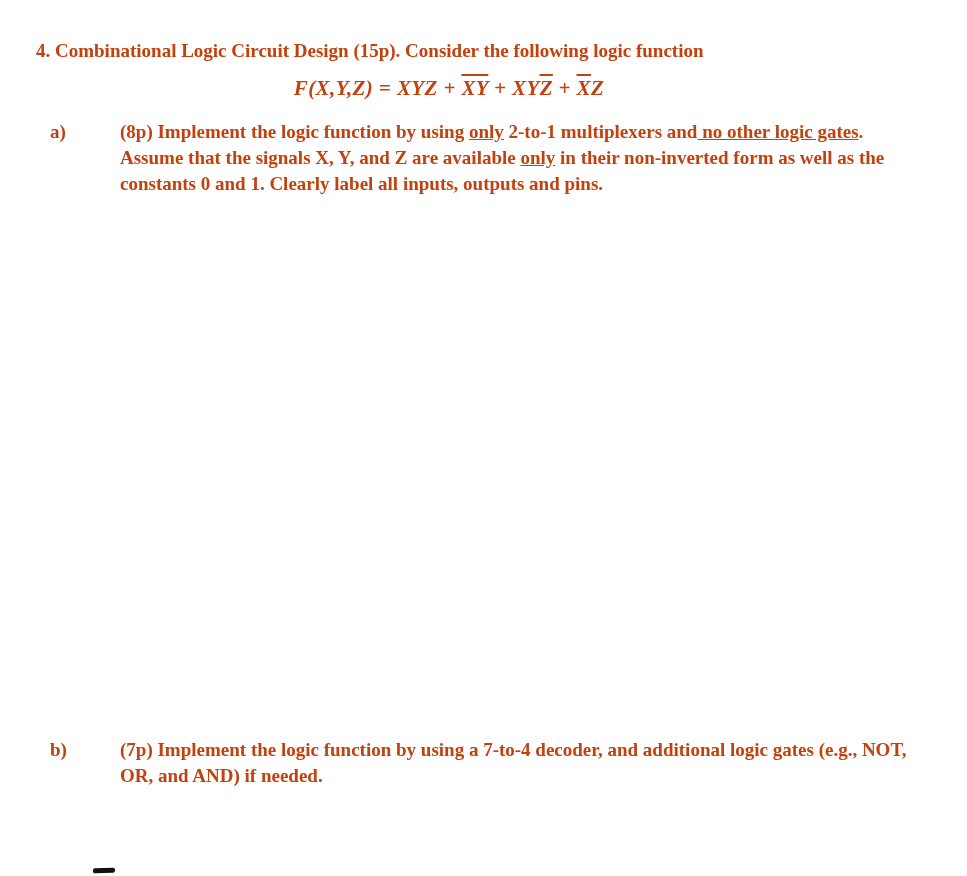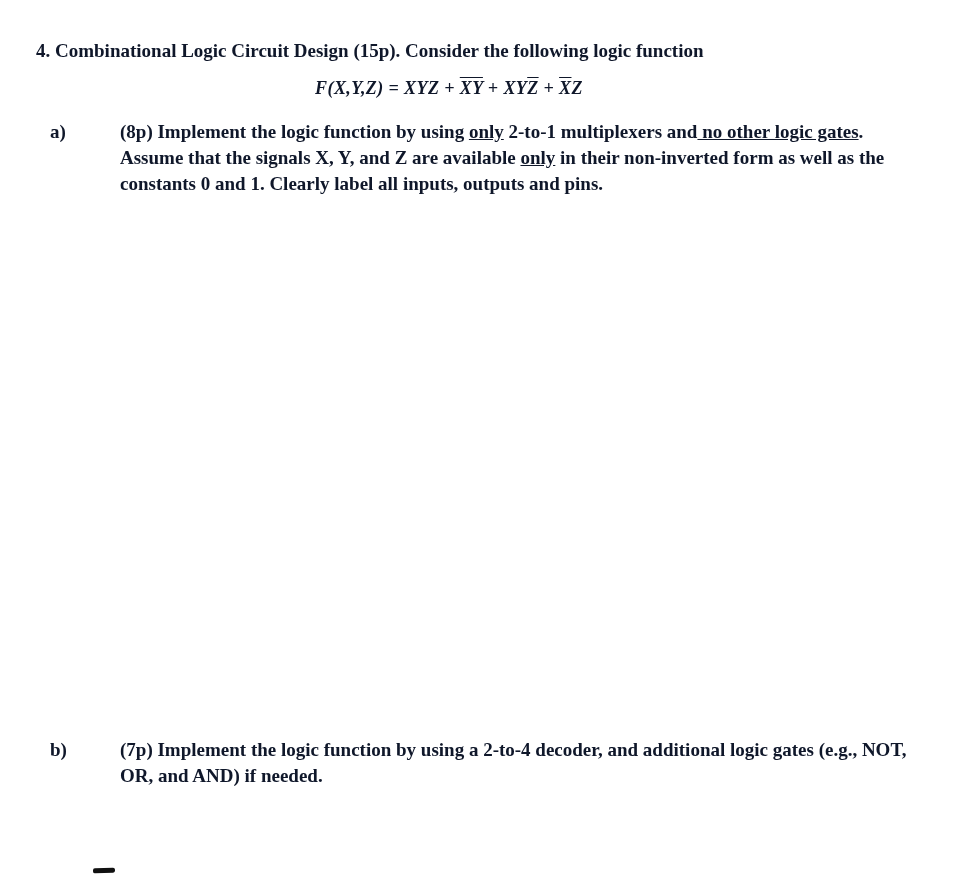--- a/index.html
+++ b/index.html
@@ -5,36 +5,36 @@
   html, body {
     margin: 0;
     padding: 0;
     background: #ffffff;
   }
   .page {
     position: relative;
     width: 948px;
     height: 876px;
     background: #ffffff;
-    color: #0f172a;
+    color: #c2410c;
     font-family: "Liberation Serif", serif;
     font-weight: bold;
     box-sizing: border-box;
     padding: 38px 40px 12px 36px;
     overflow: hidden;
   }
   .title {
     margin: 0;
     font-size: 19px;
     line-height: 26px;
   }
   .formula {
     margin: 9px 46px 0 0;
     text-align: center;
-    font-size: 18px;
+    font-size: 21px;
     line-height: 30px;
     font-style: italic;
     letter-spacing: 0.4px;
     white-space: nowrap;
   }
   .formula .bar {
     text-decoration: overline;
   }
   .part {
     display: flex;
@@ -77,18 +77,18 @@
 
   <div class="formula"><span>F(X,Y,Z) = </span><span><span>XYZ</span><span> + </span><span class="bar">XY</span><span>  + </span><span>XY</span><span class="bar">Z</span><span> +  </span><span class="bar">X</span><span>Z</span></span></div>
 
   <div class="part part-a">
     <span class="part-label">a)</span>
     <div class="part-text"><span>(8p) Implement the logic function by using </span><span class="u">only</span><span> 2-to-1 multiplexers and</span><span class="u"> no other logic gates</span><span>. Assume that the signals X, Y, and Z are available </span><span class="u">only</span><span> in their non-inverted form as well as the constants 0 and 1. Clearly label all inputs, outputs and pins.</span></div>
   </div>
 
   <div class="part part-b">
     <span class="part-label">b)</span>
-    <div class="part-text"><span>(7p) Implement the logic function by using a 2-to-4 decoder, and additional logic gates (e.g., NOT, OR, and AND) if needed.</span></div>
+    <div class="part-text"><span>(7p) Implement the logic function by using a 7-to-4 decoder, and additional logic gates (e.g., NOT, OR, and AND) if needed.</span></div>
   </div>
 
   <div class="artifact"></div>
 
 </div>
 
 </body></html>

